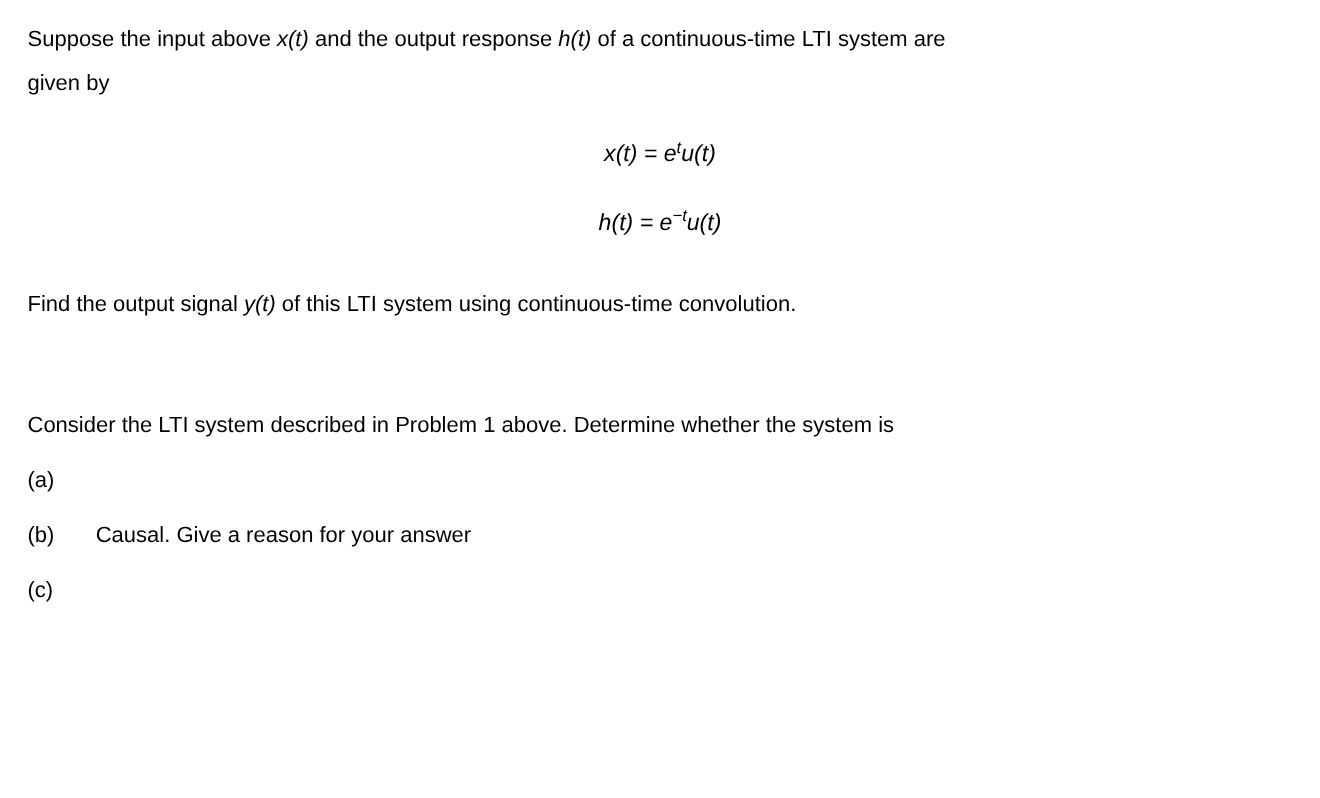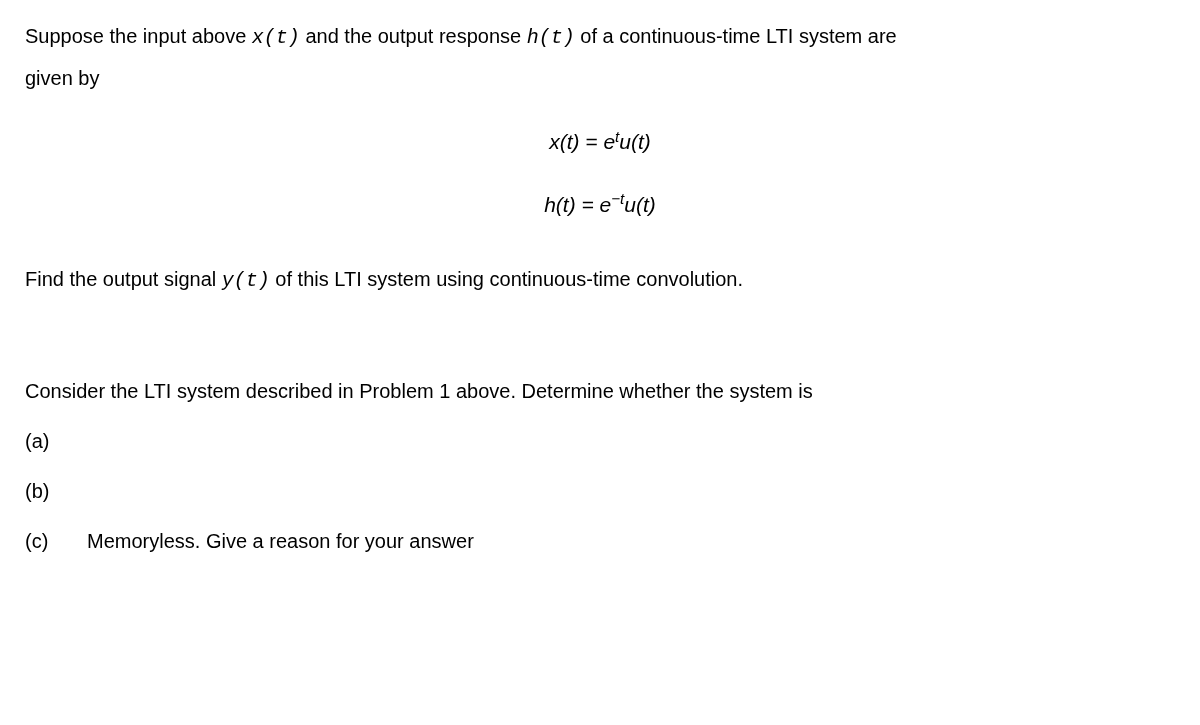--- a/index.html
+++ b/index.html
@@ -21,21 +21,21 @@
       font-family: Liberation Sans, sans-serif;
       font-style: italic;
       font-size: 21px;
       margin: 30px 0 20px 0;
     }
     .eq-block + .eq-block {
       margin-top: 28px;
       margin-bottom: 42px;
     }
     .math {
-      font-family: Liberation Mono, monospace;
+      font-family: Liberation Sans, sans-serif;
       font-style: italic;
     }
     .sup {
       font-size: 0.72em;
       vertical-align: super;
       position: relative;
       top: 0.05em;
     }
     .spacer {
       height: 70px;
@@ -76,18 +76,18 @@
 <div class="spacer"></div>
 
 <div class="paragraph">Consider the LTI system described in Problem 1 above. Determine whether the system is</div>
 
 <div class="qlist">
   <div class="qrow">
     <span class="qlabel">(a)</span>
   </div>
   <div class="qrow">
     <span class="qlabel">(b)</span>
+    <span>Causal. Give a reason for your answer</span>
   </div>
   <div class="qrow">
     <span class="qlabel">(c)</span>
-    <span>Memoryless. Give a reason for your answer</span>
   </div>
 </div>
 
 </body></html>

